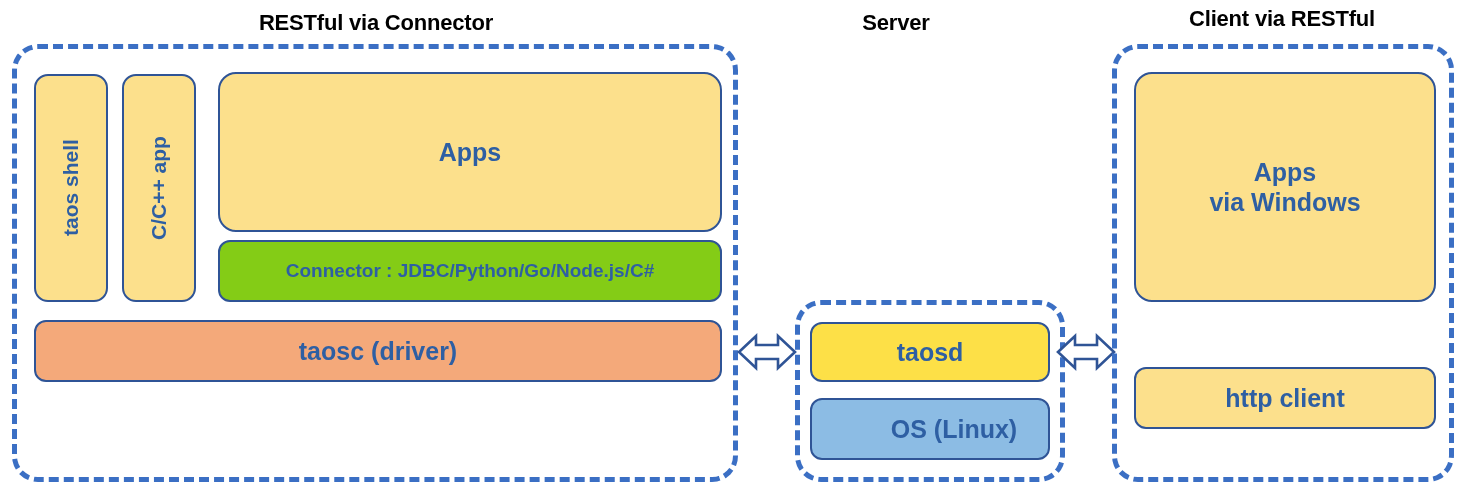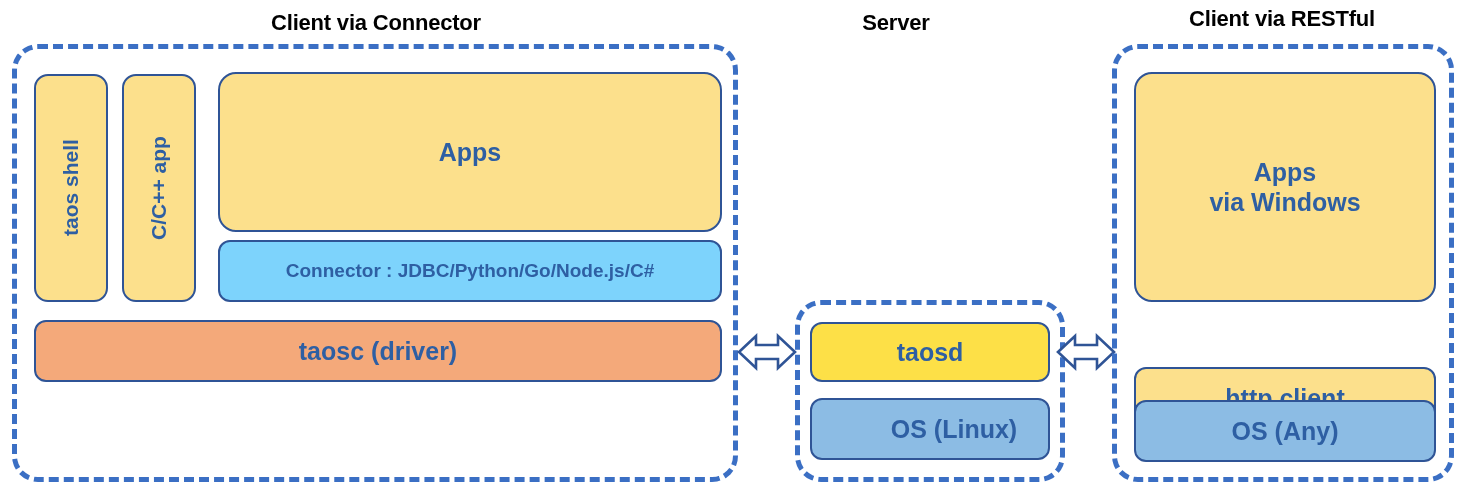--- a/index.html
+++ b/index.html
@@ -52,21 +52,21 @@
     display: flex;
     align-items: center;
     justify-content: center;
     text-align: center;
     line-height: 1.22;
   }
   .box.yellow { background: #FCE08C; }
   .box.orange { background: #F4A97A; }
   .box.blue   { background: #8CBCE4; }
   .box.green  { background: #fde047; }
-  .box.gray   { background: #7dd3fc; }
+  .box.gray   { background: #84cc16; }
 
   .box.vert {
     writing-mode: vertical-rl;
     transform: rotate(180deg);
     border-radius: 14px;
   }
 
   .fs-big   { font-size: 25px; }
   .fs-mid   { font-size: 21px; }
   .fs-small { font-size: 19px; }
@@ -75,21 +75,21 @@
   .arrow {
     position: absolute;
   }
   .arrow svg { display: block; }
 </style>
 </head>
 <body>
 
 <div id="stage">
 
-  <div class="caption" style="left:14px; top:10px; width:724px;">Client via Connector</div>
+  <div class="caption" style="left:14px; top:10px; width:724px;">RESTful via Connector</div>
 
   <div class="caption" style="left:761px; top:10px; width:270px;">Server</div>
 
   <div class="caption" style="left:1112px; top:6px; width:340px;">Client via RESTful</div>
 
   <div class="group" style="left:12px; top:44px; width:726px; height:438px;">
   </div>
 
   <div class="box yellow vert fs-mid" style="left:34px; top:74px; width:74px; height:228px;">taos shell</div>
 
@@ -124,15 +124,14 @@
   <div class="group" style="left:1112px; top:44px; width:342px; height:438px;">
   </div>
 
   <div class="box yellow fs-big" style="left:1134px; top:72px; width:302px; height:230px; border-radius:18px; flex-direction:column;">
     <span>Apps</span>
     <span>via Windows</span>
   </div>
 
   <div class="box yellow fs-big" style="left:1134px; top:324px; width:302px; height:62px;margin-top:43px;">http client</div>
 
-  <div class="box blue fs-big" style="left:1134px; top:400px; width:302px; height:62px;">OS (Any)</div>
 
 </div>
 
 </body></html>

